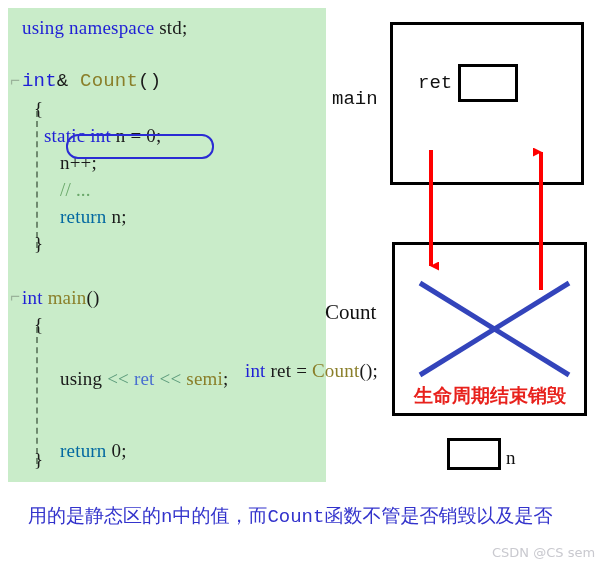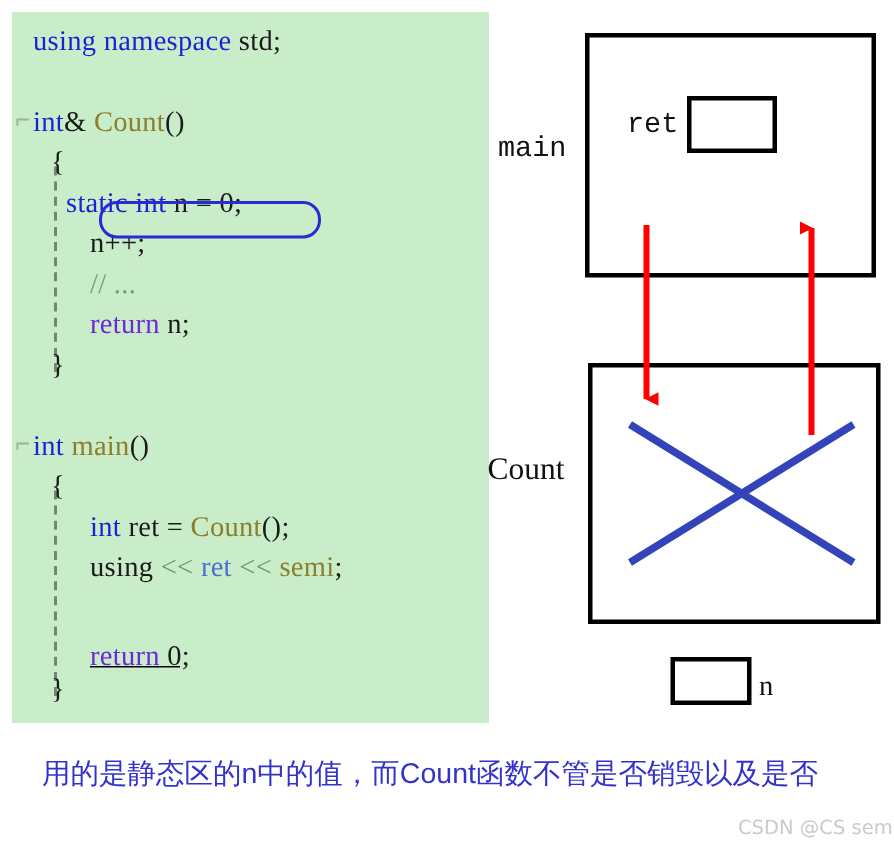--- a/index.html
+++ b/index.html
@@ -34,21 +34,21 @@
     white-space: pre;
     font-family: "Liberation Serif", "DejaVu Serif", serif;
     font-size: 19px;
     letter-spacing: 0.2px;
   }
   .ind0 { padding-left: 14px; }
   .ind1 { padding-left: 26px; }
   .ind2 { padding-left: 52px; }
 
   .kw   { color: #1f1fd6; }            
-  .kw2  { color: #6d28d9; }            
+  .kw2  { color: #0369a1; }            
   .pl   { color: #1a1a1a; }            
   .fn   { color: #8a7f2a; }            
   .cm   { color: #6aa86a; }            
   .op   { color: #5b9a7a; }            
   .var  { color: #4a6fd0; }            
 
   
   .fold-marker {
     position: absolute;
     left: 2px;
@@ -125,21 +125,21 @@
     white-space: nowrap;
   }
 
   
   #caption {
     position: absolute;
     left: 28px;
     top: 503px;
     width: 556px;
     color: #3333cc;
-    font-family: Liberation Sans, sans-serif;
+    font-family: Liberation Mono, monospace;
     font-size: 19px;
     line-height: 28px;
   }
   #caption div { white-space: nowrap; }
 
   #watermark {
     position: absolute;
     left: 492px;
     top: 545px;
     color: #c9c9cf;
@@ -150,53 +150,54 @@
 </style>
 </head>
 <body>
 
 <div id="code-panel" style="background: rgb(201, 236, 201);">
   <div class="guide" id="guide-1" style="top: 103px; height: 137px;"></div>
   <div class="guide" id="guide-2" style="top: 319px; height: 137px;"></div>
   <div id="code-lines">
       <div class="code-line ind0" style="top: 6px;"><span class="kw">using namespace </span><span class="pl">std;</span></div>
       <div class="code-line ind0" style="top: 33px;"></div>
-      <div class="code-line ind0" style="top: 60px;"><span class="kw">int</span><span class="pl">&amp; </span><span class="fn">Count</span><span class="pl">()</span></div>
+      <div class="code-line ind0" style="top: 60px; font-family: Liberation Mono, monospace;"><span class="kw">int</span><span class="pl">&amp; </span><span class="fn">Count</span><span class="pl">()</span></div>
       <div class="fold-marker" style="top: 60px; line-height: 27px;">⌐</div>
       <div class="code-line ind1" style="top: 87px;"><span class="pl">{</span></div>
       <div class="code-line ind2" style="top: 114px; padding-left: 36px;"><span class="kw">static int </span><span class="pl">n = 0;</span></div>
       <div class="code-line ind2" style="top: 141px;"><span class="pl">n++;</span></div>
       <div class="code-line ind2" style="top: 168px;"><span class="cm">// ...</span></div>
       <div class="code-line ind2" style="top: 195px;"><span class="kw2">return</span><span class="pl"> n;</span></div>
       <div class="code-line ind1" style="top: 222px;"><span class="pl">}</span></div>
       <div class="code-line ind0" style="top: 249px;"></div>
       <div class="code-line ind0" style="top: 276px;"><span class="kw">int</span><span class="pl"> </span><span class="fn">main</span><span class="pl">()</span></div>
       <div class="fold-marker" style="top: 276px; line-height: 27px;">⌐</div>
       <div class="code-line ind1" style="top: 303px;"><span class="pl">{</span></div>
-      <div class="code-line ind2" style="top: 330px;"><span class="kw">int</span><span class="pl"> ret = </span><span class="fn">Count</span><span class="pl">();</span></div>
+      <div class="code-line ind2" style="top: 349px; text-align: right;"><span class="kw">int</span><span class="pl"> ret = </span><span class="fn">Count</span><span class="pl">();</span></div>
       <div class="code-line ind2" style="top: 357px;"><span class="pl">using </span><span class="op">&lt;&lt;</span><span class="pl"> </span><span class="var">ret</span><span class="pl"> </span><span class="op">&lt;&lt;</span><span class="pl"> </span><span class="fn">semi</span><span class="pl">;</span></div>
       <div class="code-line ind2" style="top: 384px;"></div>
-      <div class="code-line ind2" style="top: 416px; text-decoration: underline;"><span class="kw2">return</span><span class="pl"> 0;</span></div>
+      <div class="code-line ind2" style="top: 429px;"><span class="kw2">return</span><span class="pl"> 0;</span></div>
       <div class="code-line ind1" style="top: 438px;"><span class="pl">}</span></div>
     </div>
   <div id="static-highlight" style="border-color: rgb(43, 43, 212);"></div>
 </div>
 
 <div id="diagram">
 
   <div class="box" id="main-box" style="border-color: rgb(0, 0, 0);"></div>
   <div class="box" id="ret-box" style="border-color: rgb(0, 0, 0);"></div>
   <div class="box" id="count-box" style="border-color: rgb(0, 0, 0);"></div>
   <div class="box" id="static-box" style="border-color: rgb(0, 0, 0);"></div>
 
   <div class="dlabel" id="main-label">main</div>
   <div class="dlabel" id="count-label">Count</div>
   <div class="dlabel" id="ret-label">ret</div>
   <div class="dlabel" id="static-n">n</div>
 
+  <div id="destroy-text" style="color: rgb(232, 33, 28);">生命周期结束销毁</div>
 
   <svg id="diagram-svg" width="596" height="500" style="position:absolute;left:0;top:0;pointer-events:none;">
     <defs>
       <marker id="arrow-down" markerWidth="9" markerHeight="9" refX="4.5" refY="8" orient="auto" markerUnits="userSpaceOnUse">
         <path d="M0,0 L4.5,9 L9,0 Z" fill="#ff0000"></path>
       </marker>
       <marker id="arrow-up" markerWidth="9" markerHeight="9" refX="4.5" refY="8" orient="auto" markerUnits="userSpaceOnUse">
         <path d="M0,0 L4.5,9 L9,0 Z" fill="#ff0000"></path>
       </marker>
     </defs>

